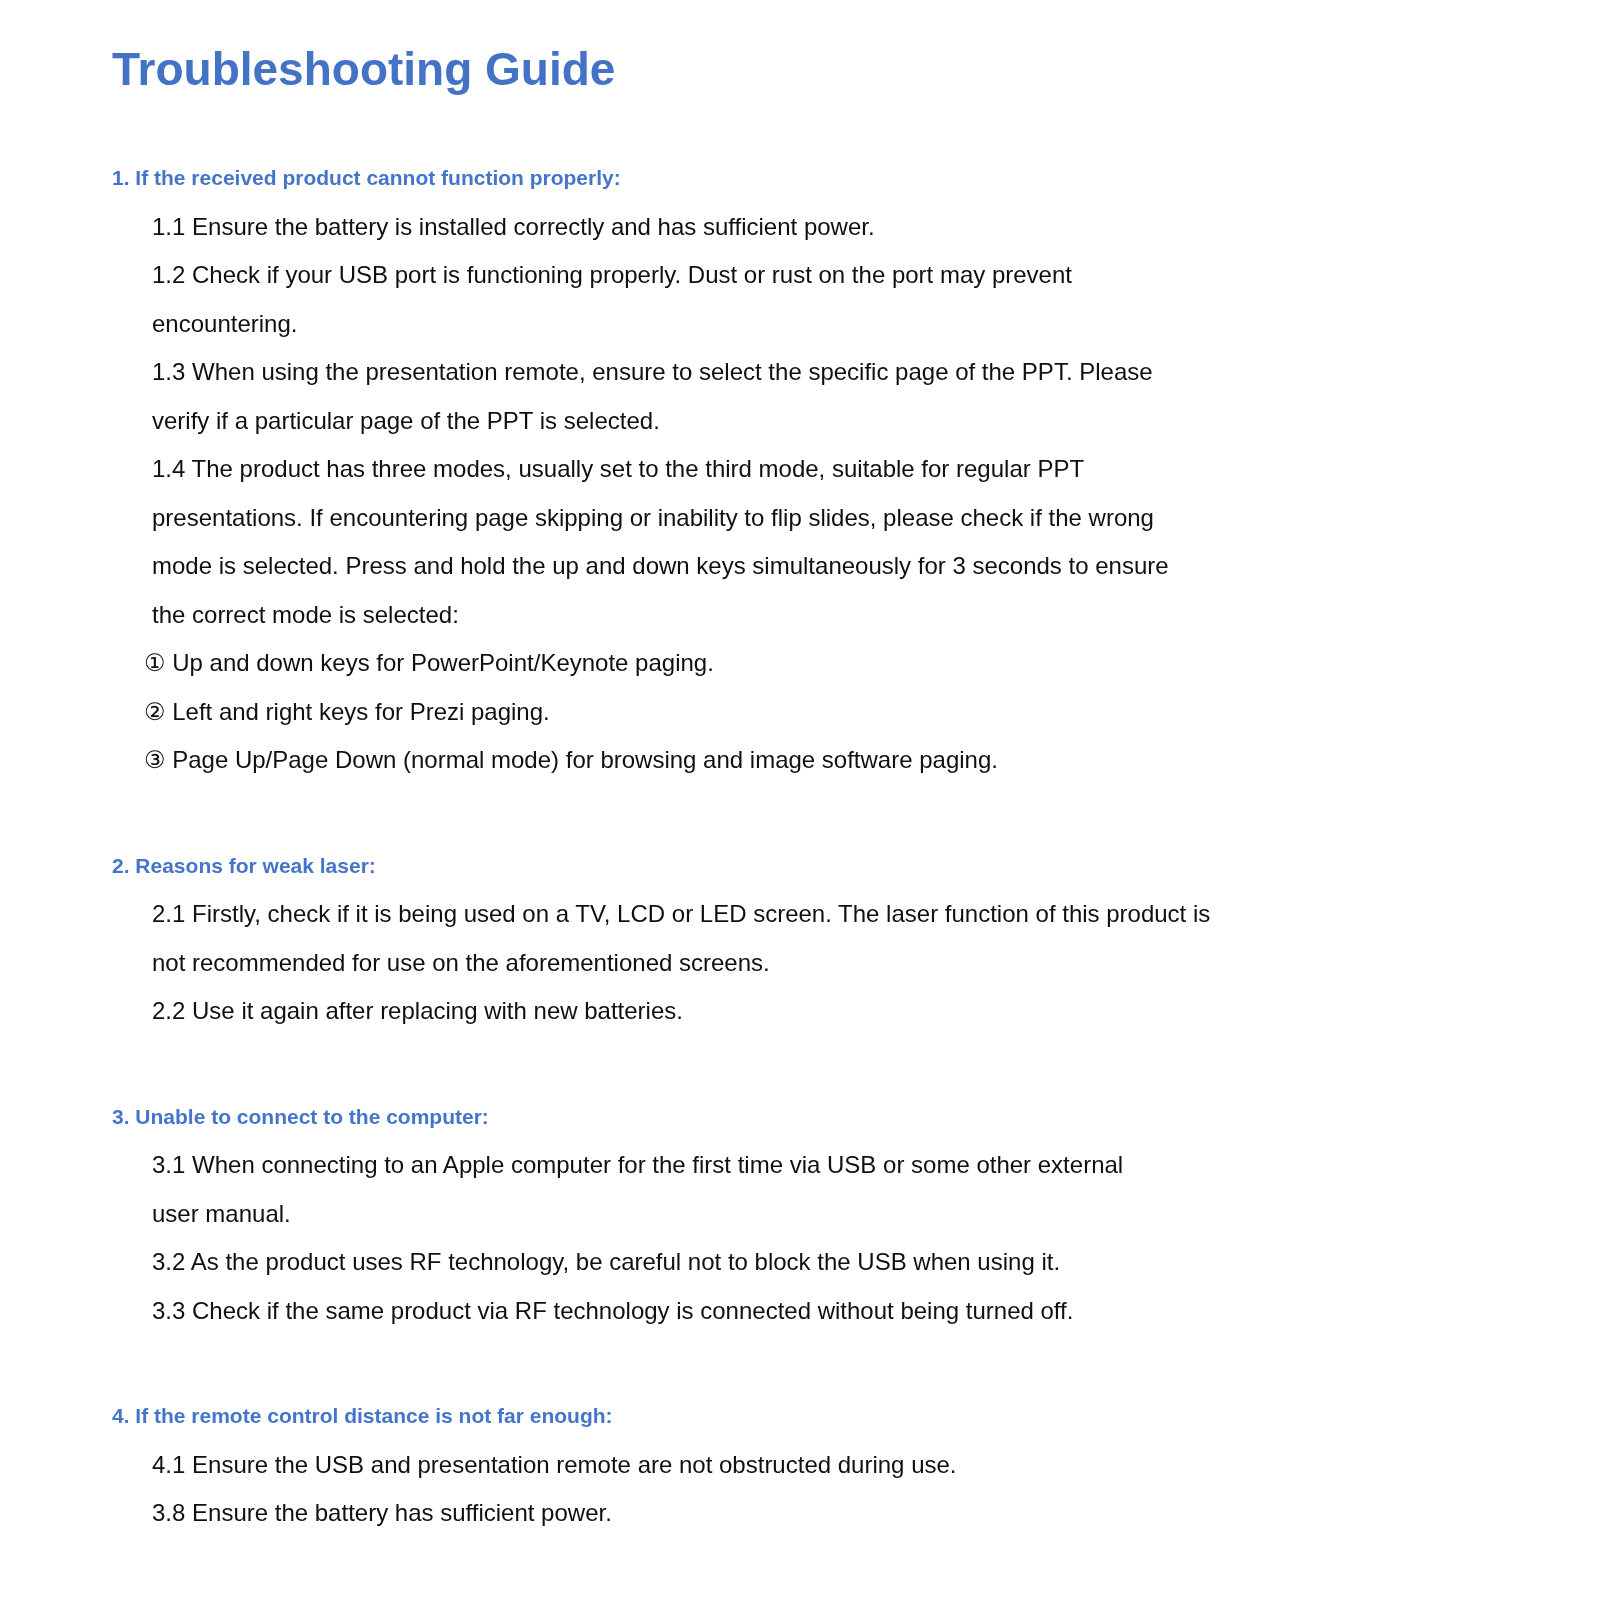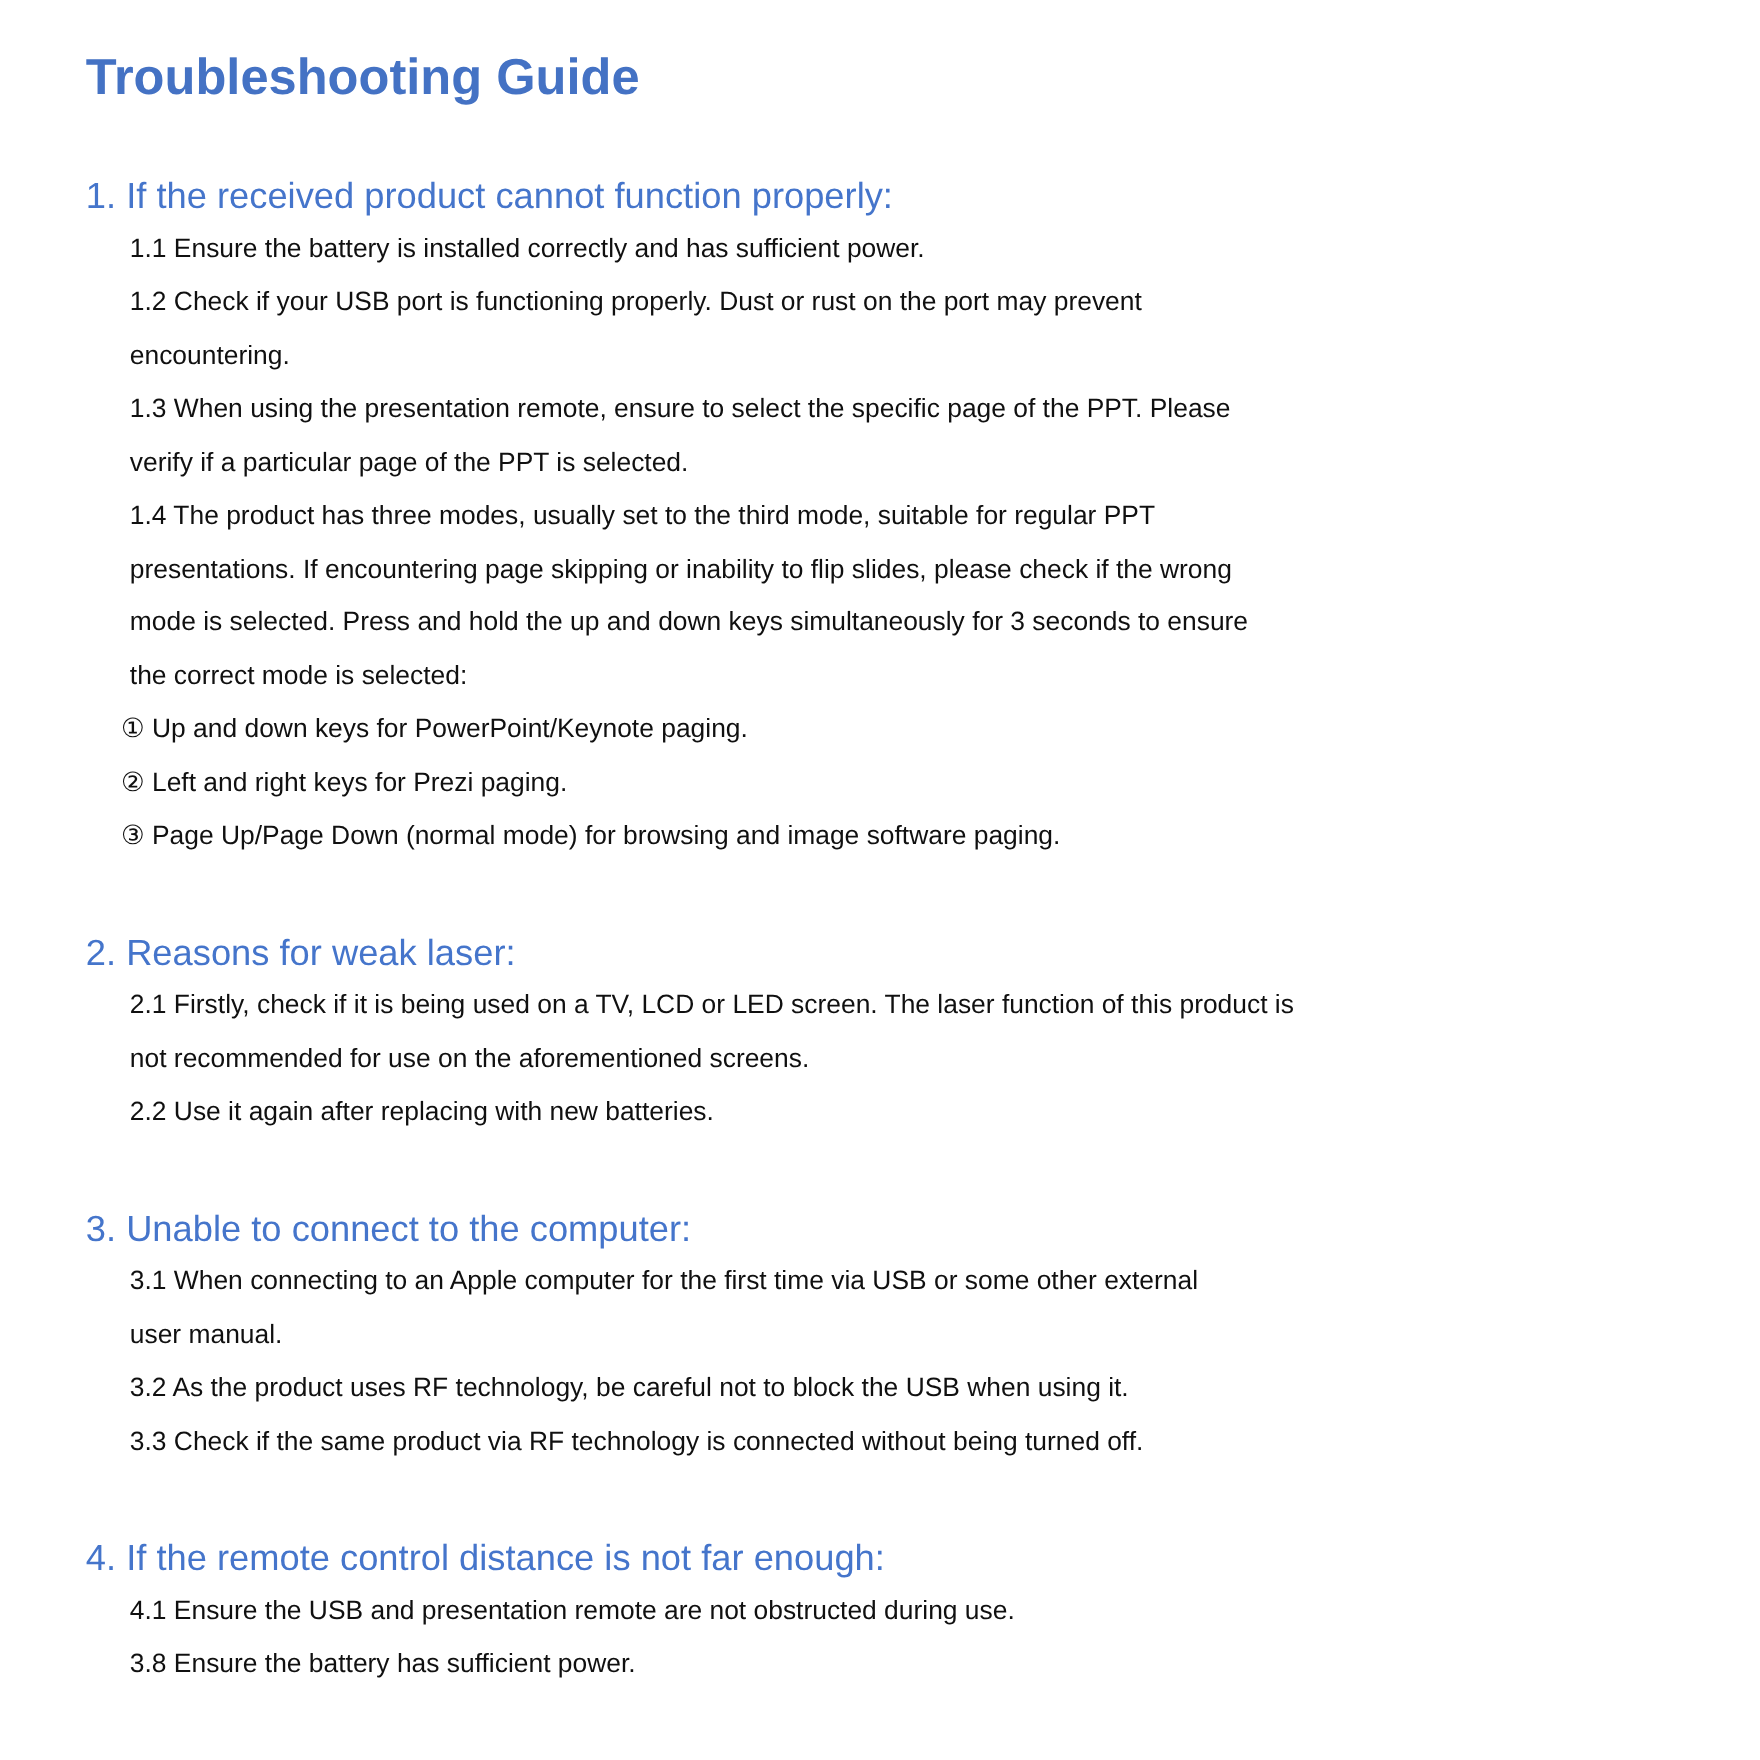--- a/index.html
+++ b/index.html
@@ -7,39 +7,39 @@
   body {
     width: 1600px;
     height: 1600px;
     font-family: "Liberation Sans", "DejaVu Sans", sans-serif;
     overflow: hidden;
   }
   .page {
     width: 1600px;
     height: 1600px;
     background: #ffffff;
-    padding: 40px 140px 0 78px;
+    padding: 40px 140px 0 112px;
     overflow: hidden;
   }
   .doc-title {
     font-size: 46px;
     font-weight: 700;
     color: #4472C4;
     line-height: 58px;
     margin-bottom: 0;
   }
   .doc-section {
     margin-top: 57px;
   }
   .doc-section:first-of-type {
     margin-top: 56px;
   }
   .section-heading {
-    font-size: 33px;
-    font-weight: 400;
+    font-size: 21px;
+    font-weight: 700;
     color: #4575CB;
     line-height: 48.5px;
     white-space: nowrap;
   }
   .doc-line {
     font-size: 24px;
     font-weight: 400;
     color: #101010;
     line-height: 48.5px;
     white-space: nowrap;

